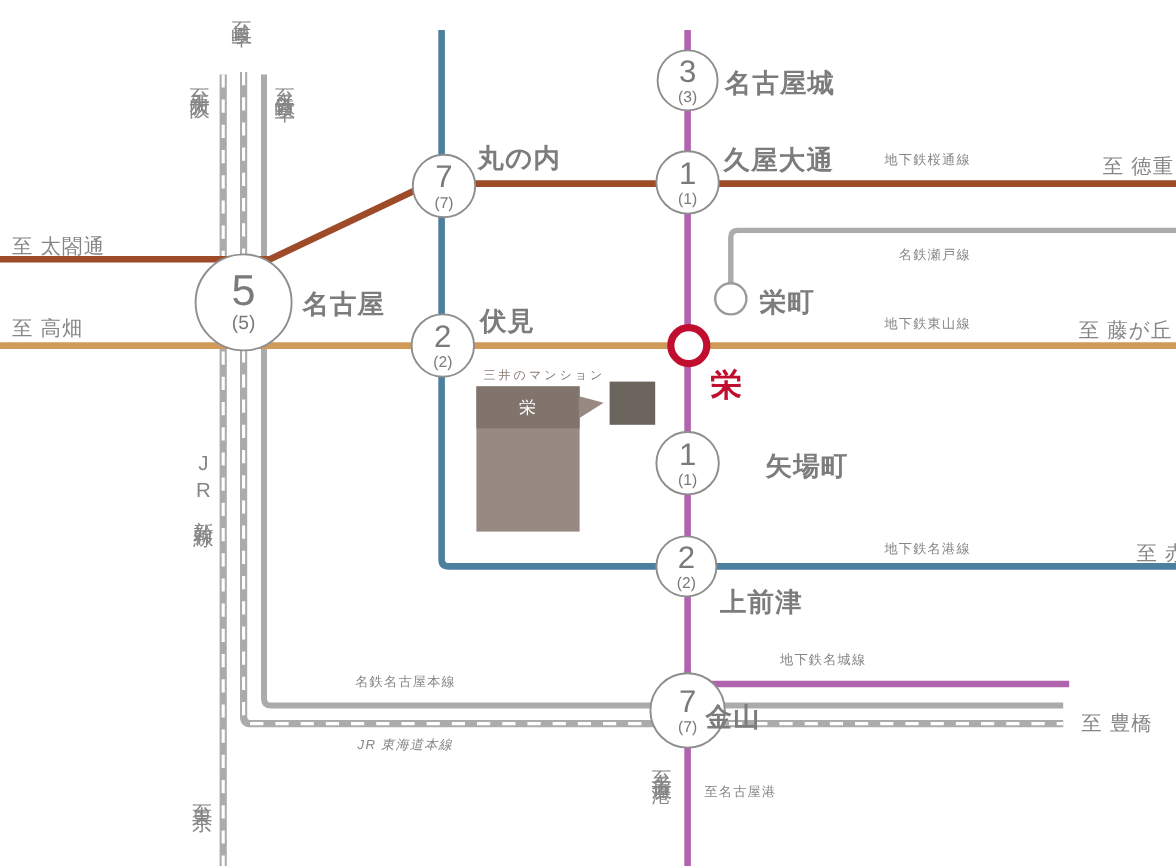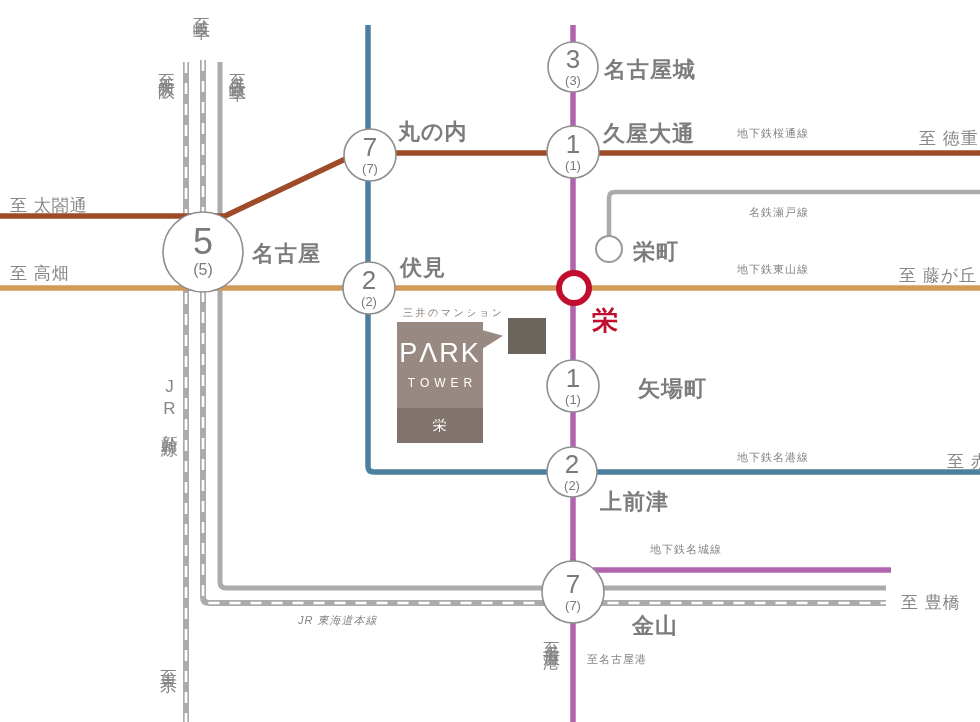--- a/index.html
+++ b/index.html
@@ -131,47 +131,44 @@
 
   <div class="lbl station-name" style="left:604px; top:55px;">名古屋城</div>
   <div class="lbl station-name" style="left:603px; top:119px;">久屋大通</div>
   <div class="lbl station-name" style="left:398px; top:117px;">丸の内</div>
   <div class="lbl station-name" style="left:252px; top:239px;">名古屋</div>
   <div class="lbl station-name" style="left:400px; top:253px;">伏見</div>
   <div class="lbl station-name" style="left:633px; top:237px;">栄町</div>
   <div class="lbl sakae-label" style="left:592px; top:303px;">栄</div>
   <div class="lbl station-name" style="left:604px; top:374px;margin-left:34px;">矢場町</div>
   <div class="lbl station-name" style="left:600px; top:487px;">上前津</div>
-  <div class="lbl station-name" style="left:588px; top:611px;margin-left:44px;">金山</div>
+  <div class="lbl station-name" style="left:588px; top:583px;">金山</div>
 
   <div class="lbl line-name" style="left:737px; top:126px;">地下鉄桜通線</div>
   <div class="lbl line-name" style="left:749px; top:205px;">名鉄瀬戸線</div>
   <div class="lbl line-name" style="left:737px; top:262px;">地下鉄東山線</div>
   <div class="lbl line-name" style="left:737px; top:450px;">地下鉄名港線</div>
   <div class="lbl line-name" style="left:650px; top:542px;">地下鉄名城線</div>
+  <div class="lbl line-name" style="left:296px; top:561px;">名鉄名古屋本線</div>
   <div class="lbl line-name" style="left:298px; top:613px;font-style:italic;">JR 東海道本線</div>
   <div class="lbl line-name" style="left:587px; top:652px;">至名古屋港</div>
   <div class="lbl vlabel" style="left:161px; top:377px;">JR新幹線</div>
 
   <div class="lbl vlabel" style="left:193px; top:4px;">至岐阜</div>
   <div class="lbl vlabel" style="left:158px; top:60px;">至新大阪</div>
   <div class="lbl vlabel" style="left:229px; top:60px;">至名鉄岐阜</div>
   <div class="lbl dir-label" style="left:10px;  top:194px;">至 太閤通</div>
   <div class="lbl dir-label" style="left:10px;  top:262px;">至 高畑</div>
   <div class="lbl dir-label" style="left:919px; top:127px;">至 徳重</div>
   <div class="lbl dir-label" style="left:899px; top:264px;">至 藤が丘</div>
   <div class="lbl dir-label" style="left:919px; top:450px;margin-left:28px;">至 赤池</div>
   <div class="lbl dir-label" style="left:901px; top:591px;">至 豊橋</div>
   <div class="lbl vlabel" style="left:160px; top:656px;">至東京</div>
   <div class="lbl vlabel" style="left:543px; top:628px;">至名古屋港</div>
 
   <div class="brand-tagline">三井のマンション</div>
   <div class="park-box">
-    <div class="park-main">
-      <div class="park-logo">PΛRK</div>
-      <div class="park-sub">TOWER</div>
-    </div>
     <div class="park-badge">栄</div>
   </div>
   <div class="park-tail"></div>
   <div class="site-square"></div>
 
 </div>
 
 </body></html>

